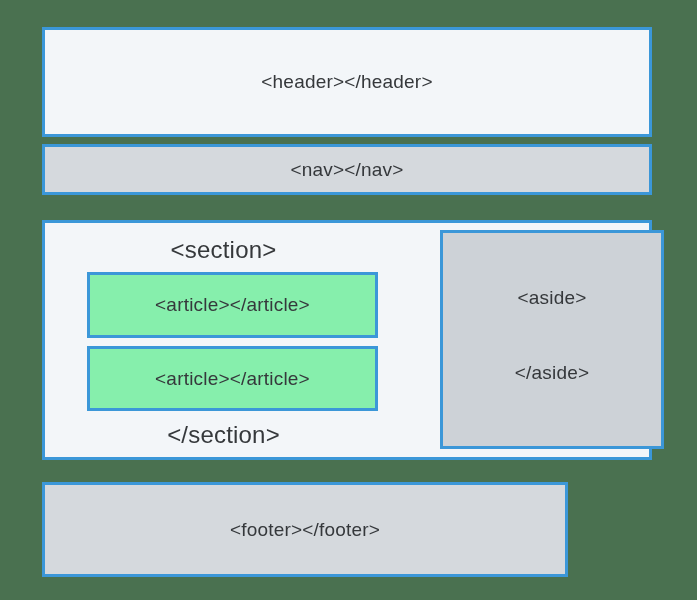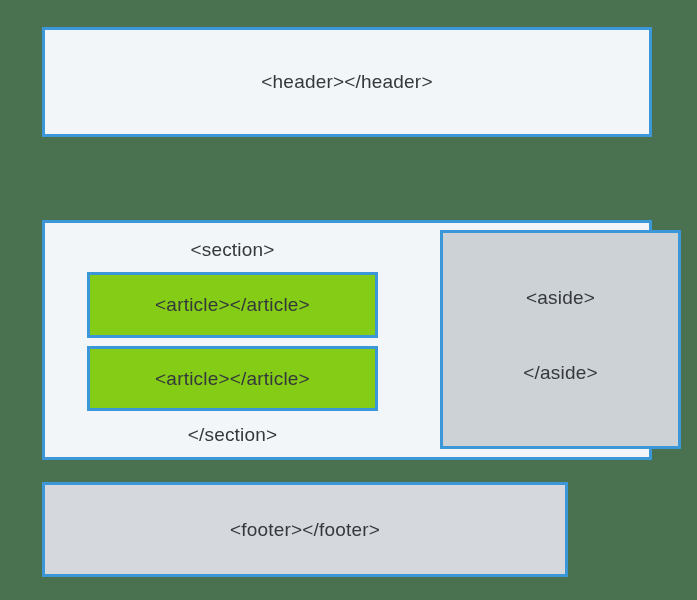--- a/index.html
+++ b/index.html
@@ -31,36 +31,36 @@
   .light-box { background: #f3f6f9; }
   .gray-box  { background: #d5d9dd; }
 
   .header-box { left: 42px; top: 27px;  width: 610px; height: 110px; }
   .nav-box    { left: 42px; top: 144px; width: 610px; height: 51px; }
   .section-box{ left: 42px; top: 220px; width: 610px; height: 240px; justify-content: flex-start; align-items: flex-start; }
   .footer-box { left: 42px; top: 482px; width: 526px; height: 95px; }
 
   .section-box .inner-label {
     position: absolute;
-    left: 42px; width: 291px; height: 28px;
+    left: 33px; width: 291px; height: 28px;
     display: flex; align-items: center; justify-content: center;
-    color: #35383b; font-size: 19px;
+    color: #35383b; font-size: 24px;
   }
   .section-open-label  { top: 13px; }
   .section-close-label { top: 198px; }
 
   .article-box {
     left: 42px; width: 291px; height: 66px;
-    background: #84cc16;
+    background: #86efac;
   }
   .article-1 { top: 49px; }
   .article-2 { top: 123px; height: 65px; }
 
   .aside-box {
-    left: 395px; top: 7px; width: 241px; height: 219px;
+    left: 395px; top: 7px; width: 224px; height: 219px;
     background: #cdd2d7;
     flex-direction: column;
     justify-content: flex-start;
     align-items: center;
   }
   .aside-label {
     position: absolute;
     width: 100%; height: 28px;
     display: flex; align-items: center; justify-content: center;
   }
@@ -69,20 +69,23 @@
 </style>
 </head>
 <body>
 
 <div class="canvas">
 
   <div class="box light-box header-box">
     <span>&lt;header&gt;&lt;/header&gt;</span>
   </div>
 
+  <div class="box gray-box nav-box">
+    <span>&lt;nav&gt;&lt;/nav&gt;</span>
+  </div>
 
   <div class="box light-box section-box">
 
     <div class="inner-label section-open-label">
       <span>&lt;section&gt;</span>
     </div>
 
     <div class="box article-box article-1">
       <span>&lt;article&gt;&lt;/article&gt;</span>
     </div>

